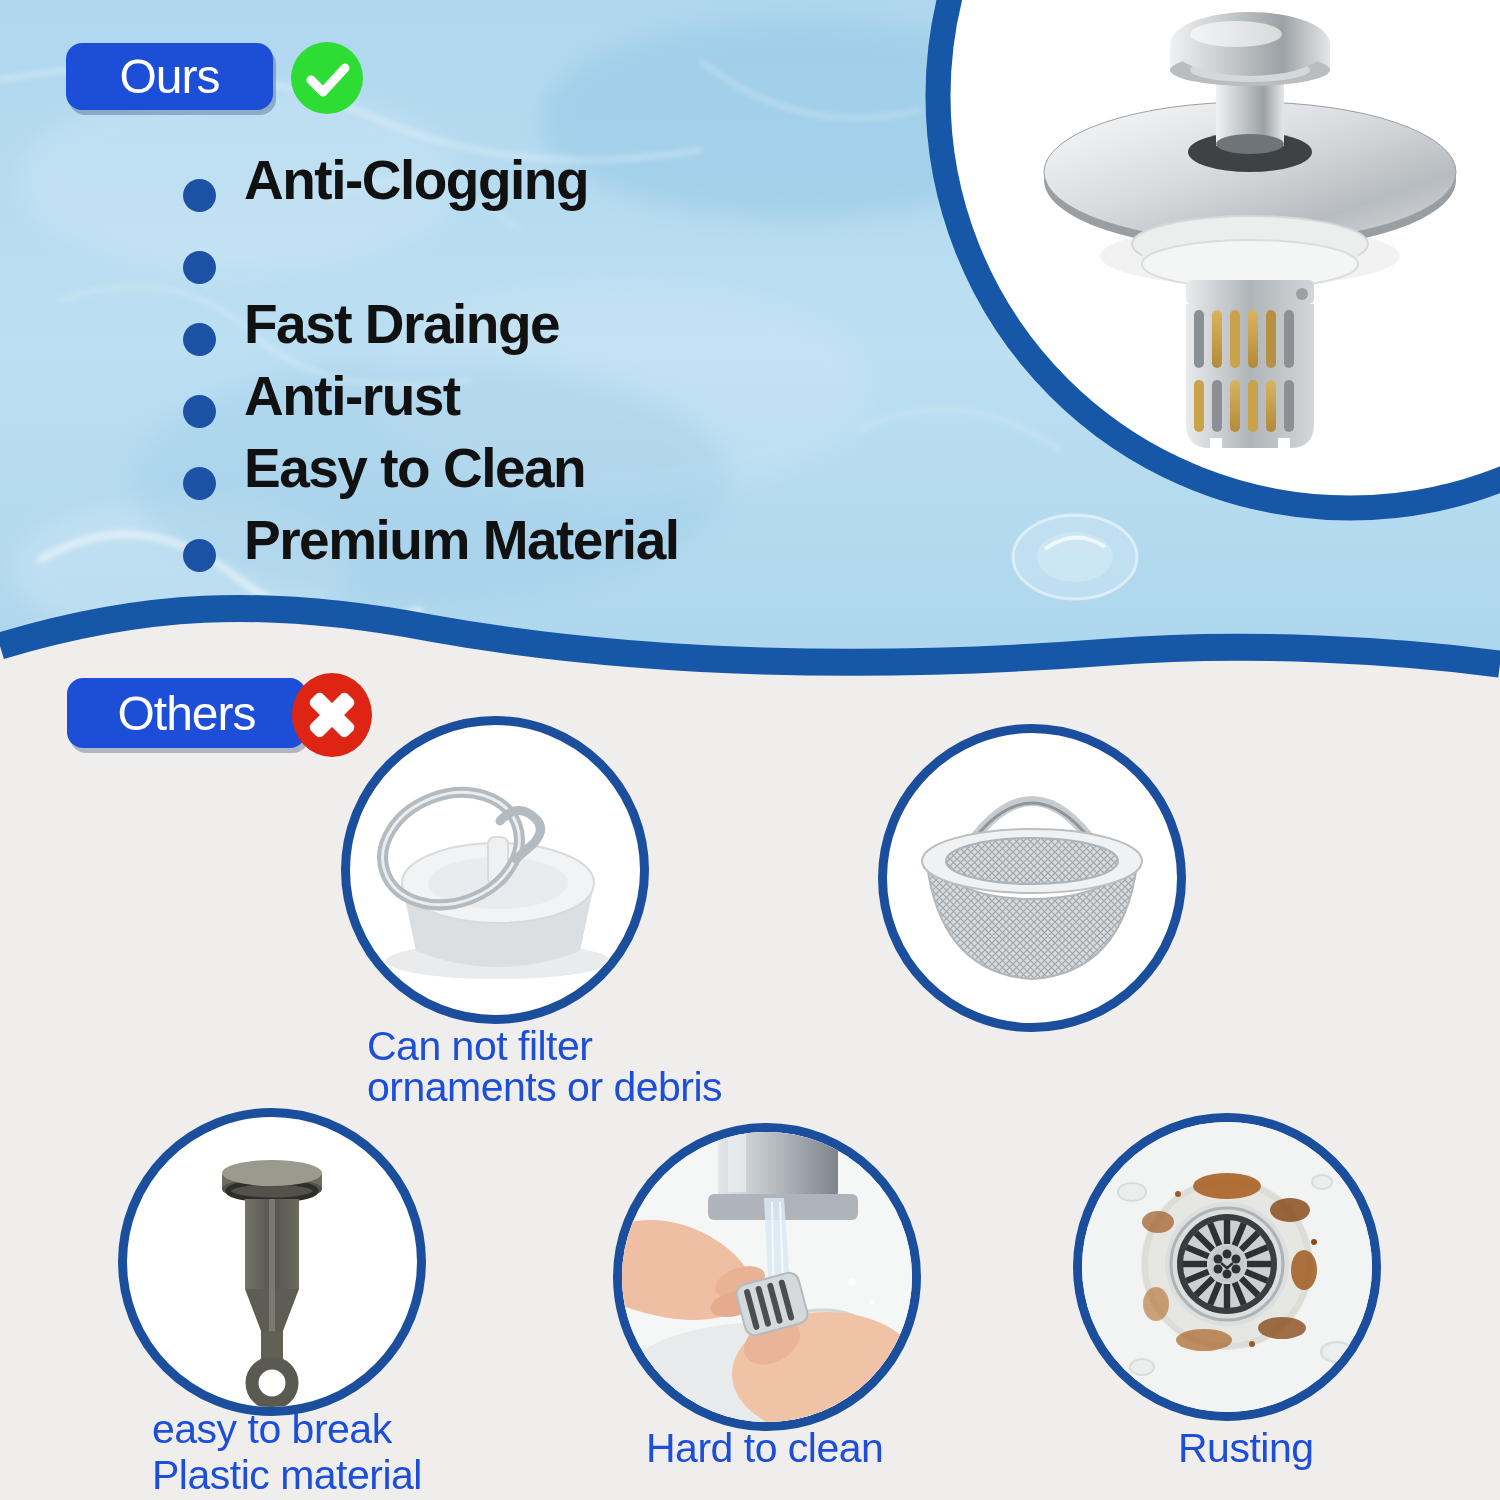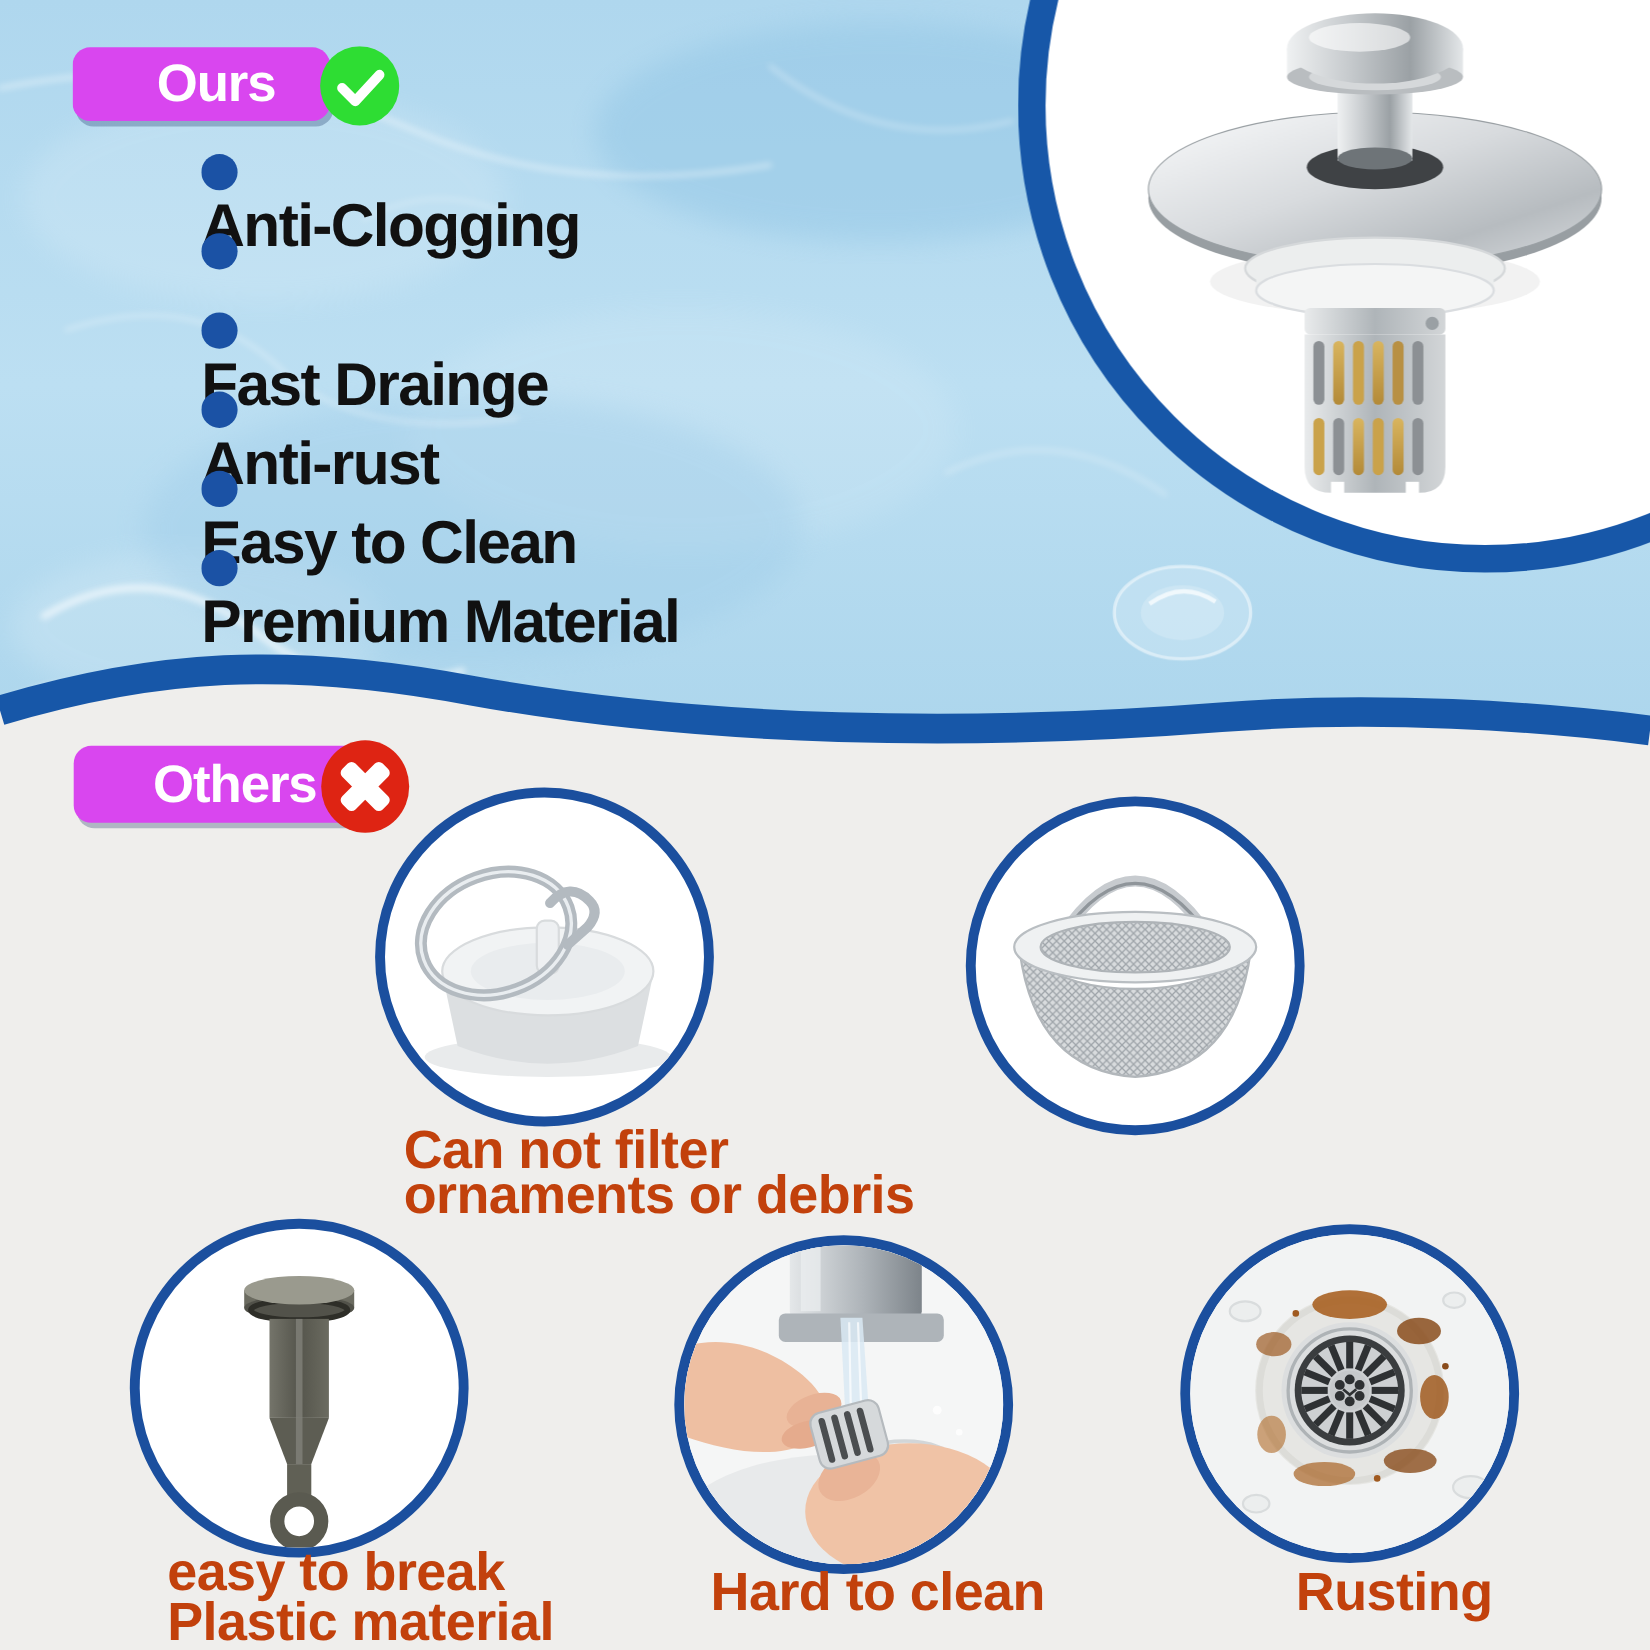--- a/index.html
+++ b/index.html
@@ -1,34 +1,34 @@
 <!DOCTYPE html>
 <html><head>
 <meta charset="utf-8">
 <style>
   html,body{margin:0;padding:0;}
   .canvas{position:relative;width:1500px;height:1500px;overflow:hidden;
           font-family:"Liberation Sans",sans-serif;background:#EFEEEC;}
   .bg{position:absolute;left:0;top:0;}
   .badge{position:absolute;display:flex;align-items:center;justify-content:center;
-         background:#d946ef;color:#fff;font-weight:bold;border-radius:16px;
-         box-shadow:3px 5px 0 rgba(10,40,90,0.28);letter-spacing:-1px;padding-left:27px;}
+         background:#1d4ed8;color:#fff;font-weight:normal;border-radius:16px;
+         box-shadow:3px 5px 0 rgba(10,40,90,0.28);letter-spacing:-1px;}
   .badge.ours{left:66px;top:43px;width:207px;height:67px;font-size:48px;}
   .badge.others{left:67px;top:678px;width:239px;height:70px;font-size:48px;}
   .mark{position:absolute;border-radius:50%;display:flex;align-items:center;justify-content:center;}
   .mark.check{left:291px;top:42px;width:72px;height:72px;background:#2EDD33;}
   .mark.cross{left:292px;top:673px;width:80px;height:84px;background:#DE2413;}
   .features{position:absolute;left:183px;top:140px;margin:0;padding:0;list-style:none;}
-  .features li{display:flex;align-items:flex-start;height:72px;flex-direction:column;}
+  .features li{display:flex;align-items:flex-end;height:72px;}
   .features .dot{width:33px;height:33px;border-radius:50%;background:#1B52A5;margin-right:28px;flex:0 0 auto;}
   .features .ftext{font-size:55px;font-weight:bold;color:#111;letter-spacing:-1.5px;white-space:nowrap;}
   .itemcircle{position:absolute;width:290px;height:290px;border:9px solid #1B4F9E;border-radius:50%;
               background:#fff;overflow:hidden;}
   .itemcircle svg{display:block;}
-  .cap{position:absolute;font-size:49px;font-weight:bold;color:#c2410c;line-height:41px;
+  .cap{position:absolute;font-size:41px;font-weight:normal;color:#1d4ed8;line-height:41px;
        letter-spacing:-0.5px;white-space:nowrap;}
 </style>
 </head>
 <body>
 
 <div class="canvas">
 
   <svg class="bg" width="1500" height="1500" viewBox="0 0 1500 1500">
     <defs>
       <linearGradient id="waterG" x1="0" y1="0" x2="0" y2="1">

